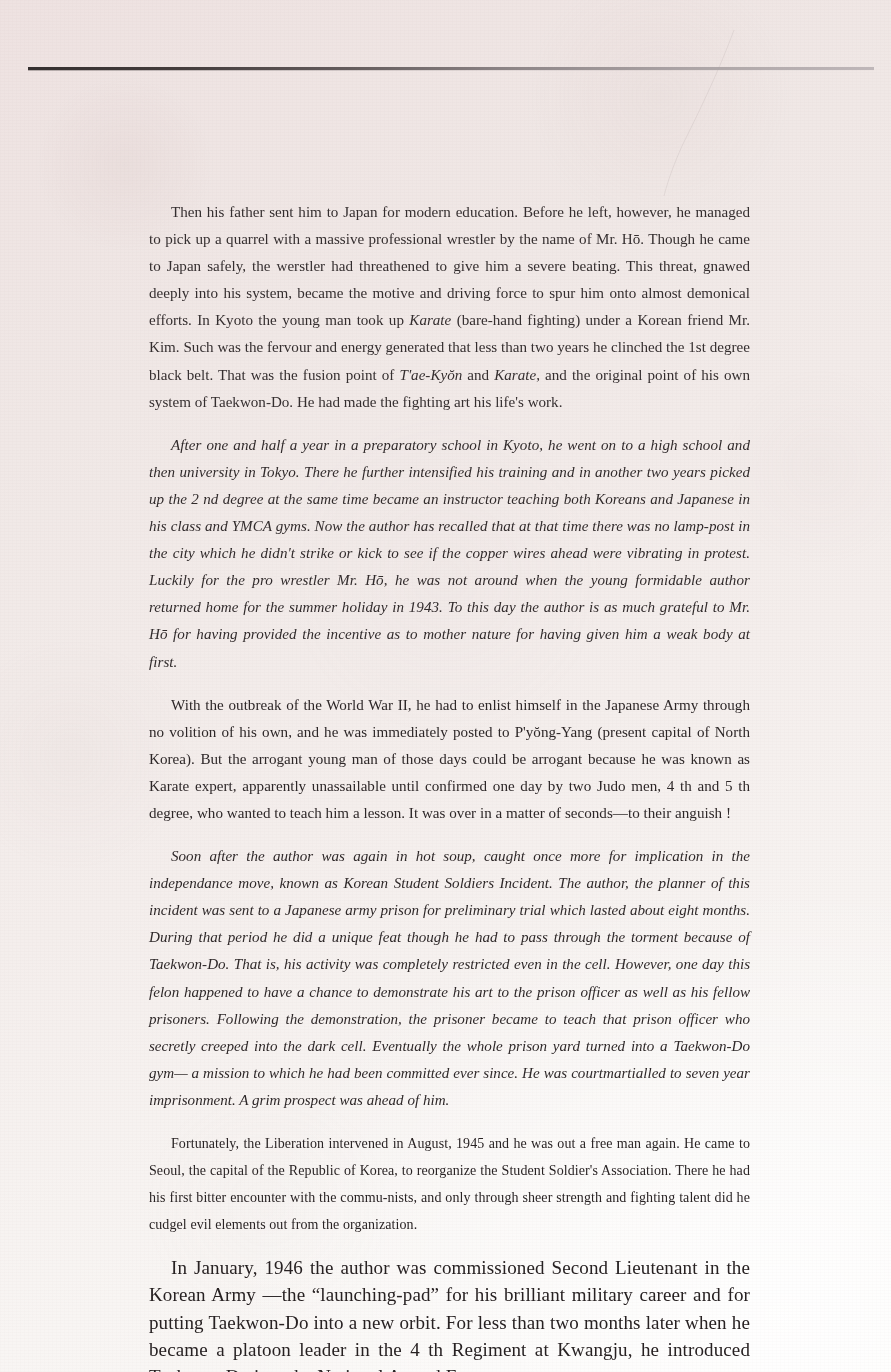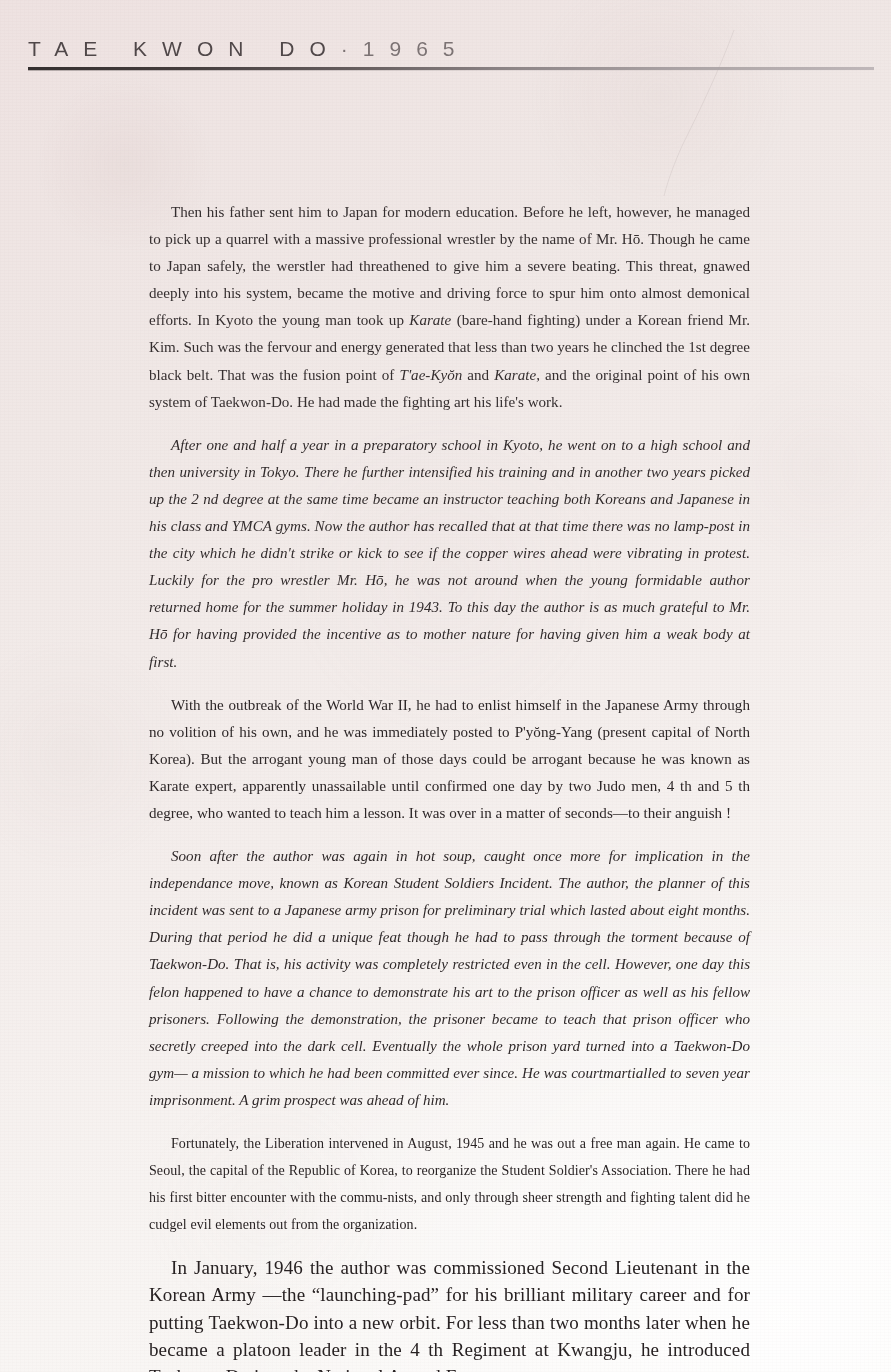--- a/index.html
+++ b/index.html
@@ -165,23 +165,20 @@
 
 <div class="page">
 
   <div class="mottle"></div>
   <div class="grain"></div>
 
   <svg class="scratch" viewBox="0 0 120 170" xmlns="http://www.w3.org/2000/svg">
     <path d="M74 2 C 60 40, 42 78, 22 118 C 14 136, 8 152, 4 168" fill="none" stroke="#9d8f90" stroke-width="1" opacity="0.55"></path>
   </svg>
 
-  <div class="running-head">
-    <span>TAE  KWON  DO</span><span class="yr">·</span><span class="yr">1965</span>
-  </div>
 
   <div class="head-rule"></div>
 
   <div class="skewwrap">
     <div class="textblock">
       <p class="p1">Then his father sent him to Japan for modern education. Before  he  left,  however, he managed to pick up a quarrel with a massive professional wrestler by the  name of Mr. Hō. Though he came to Japan safely, the werstler had threathened to give him a severe beating. This threat, gnawed  deeply  into  his  system,  became  the  motive  and driving force to spur him onto almost demonical efforts. In Kyoto the young man took up <i>Karate</i> (bare-hand  fighting)  under  a  Korean  friend  Mr.  Kim.  Such  was  the fervour and energy generated that less than two years he clinched the 1st degree black belt. That was the fusion point of <i>T'ae-Kyŏn</i> and <i>Karate</i>, and the original point of his own system of Taekwon-Do. He had made the fighting art  his life's work.</p>
       <p class="p2">After one and half a  year in a preparatory school in Kyoto, he went on to a high school and then university in Tokyo. There he further  intensified his training and in another two years picked up the 2 nd degree at the  same  time  became  an  instructor teaching both Koreans and Japanese in his class and YMCA  gyms.  Now  the  author has recalled that at that time there was no lamp-post in the city which he didn't strike or kick to see if the copper wires ahead  were  vibrating  in  protest.  Luckily for the pro wrestler Mr. Hō, he was not around when the young  formidable author returned home for the summer holiday in 1943. To this day the  author is as much grateful to Mr. Hō for having provided the incentive as to mother nature for  having given him a weak body at first.</p>
       <p class="p3">With the outbreak of the World  War II,  he had to enlist himself in the Japanese Army through no volition of  his own,  and  he  was  immediately  posted  to  P'yŏng-Yang (present capital of North Korea). But the arrogant young man of those days could be arrogant because he was known as Karate expert, apparently unassailable until confirmed one day by two Judo men, 4 th and 5 th degree, who wanted to teach him a lesson. It was over in a matter of seconds—to their anguish !</p>
       <p class="p4">Soon after the author was again in hot soup, caught once more for  implication in the independance move, known as Korean Student  Soldiers Incident. The author, the planner of this incident was sent to a Japanese army prison for preliminary trial which lasted about eight months. During that period he did a unique  feat though he had to pass through the torment because of Taekwon-Do. That is, his activity was completely restricted even in the cell. However, one day this felon happened to  have a chance to demonstrate his art to the prison officer as well as his fellow  prisoners. Following the demonstration, the prisoner became to teach that prison officer who secretly creeped into the dark cell. Eventually the  whole  prison  yard  turned  into  a  Taekwon-Do gym— a mission to which he had been committed ever since. He was courtmartialled to seven year imprisonment. A grim prospect was ahead of him.</p>
       <p class="p5">Fortunately, the Liberation intervened  in  August,  1945 and  he  was  out  a  free man again. He came to Seoul,  the  capital  of  the  Republic  of  Korea,  to  reorganize the Student Soldier's Association. There he had his first bitter encounter with  the commu-nists, and only through sheer strength and fighting  talent did he cudgel evil elements out from the organization.</p>

